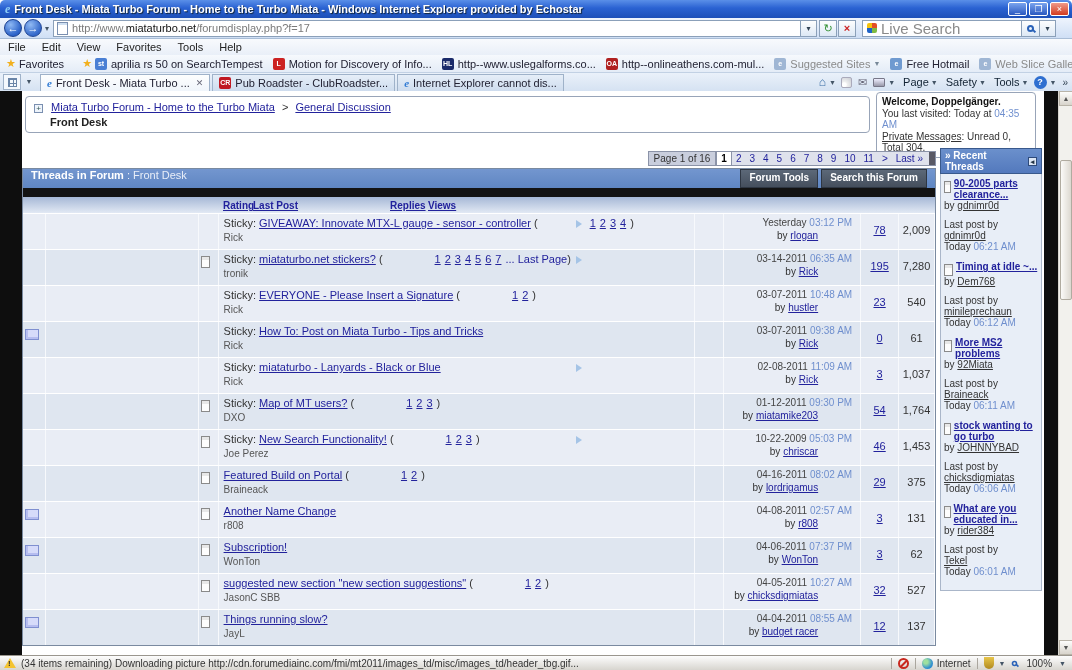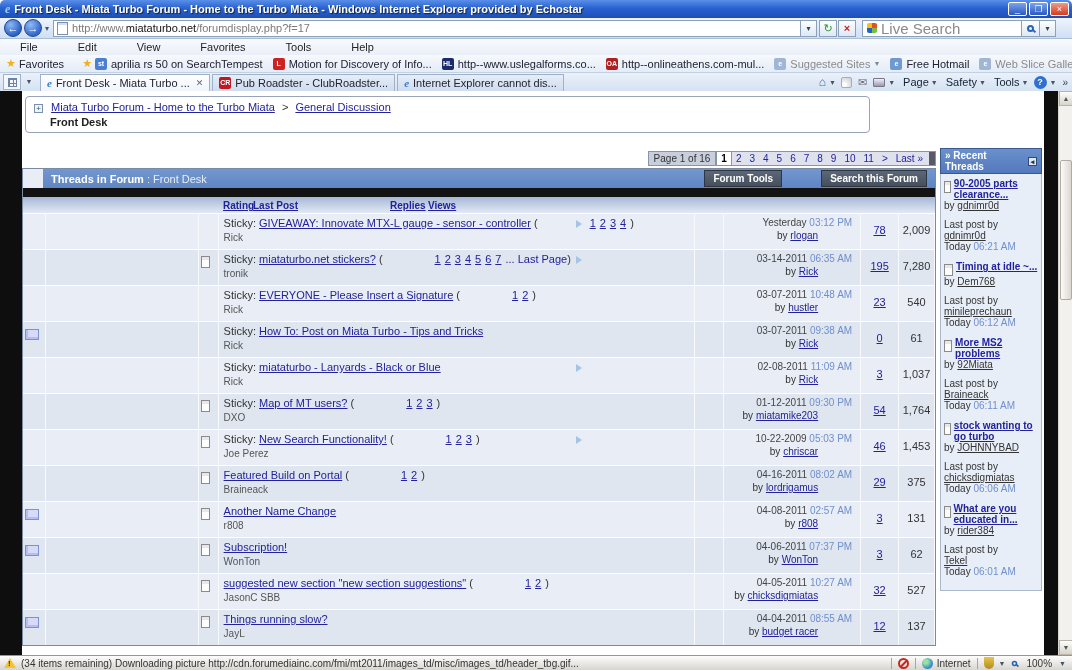--- a/index.html
+++ b/index.html
@@ -40,21 +40,21 @@
   #searchbox .flag { width:10px; height:10px; margin-right:4px;
     background:conic-gradient(#e34f26 0 25%, #7fbb42 0 50%, #1f64c8 0 75%, #f4c20d 0 100%); border-radius:2px;}
   .searchbtn { height:17px; width:18px; border:1px solid #8ba0b9; border-left:none; background:linear-gradient(180deg,#fdfefe,#dde8f5);
     display:flex; align-items:center; justify-content:center; }
   .mag { width:7px; height:7px; border:2px solid #2a62b8; border-radius:50%; position:relative; }
   .mag::after { content:""; position:absolute; width:4px; height:2px; background:#2a62b8; transform:rotate(45deg); right:-4px; bottom:-2px; }
 
   
   #menubar { position:absolute; left:0; top:39px; width:1072px; height:16px; background:linear-gradient(180deg,#f8fafd,#e9eff8);
     display:flex; align-items:center; font-size:11px; color:#222; }
-  .menu-item { padding:0 20px; }
+  .menu-item { padding:0 8px; }
 
   
   #favbar { position:absolute; left:0; top:55px; width:1072px; height:18px; background:linear-gradient(180deg,#f6f9fd,#e4ecf7);
     border-bottom:1px solid #c2d1e4; display:flex; align-items:center; font-size:11px; color:#223; }
   .star { color:#f2b01e; font-size:11px; margin:0 3px 0 6px; }
   .star.add { color:#f2b01e; }
   .fav-sep { width:1px; height:12px; background:#b8c6da; margin:0 6px; }
   .fav-item { display:flex; align-items:center; margin-right:10px; white-space:nowrap; }
   .fav-ico { width:12px; height:12px; border-radius:2px; margin-right:4px; font-size:7px; font-weight:bold;
     color:#fff; text-align:center; line-height:12px; background:#9ab; flex:0 0 12px; }
@@ -121,24 +121,24 @@
   
   #pagination { position:absolute; top:60px; right:136px; display:flex; align-items:center; height:15px;
     border:1px solid #8b93a8; background:#dfe2ec; font-size:10px; color:#22229c; }
   #pag-label { background:#c9cedd; color:#333; padding:1px 5px; border-right:1px solid #8b93a8; }
   .pag-page { padding:1px 4px; text-decoration:none; color:#22229c; }
   .pag-page.cur { background:#fff; font-weight:bold; border-left:1px solid #8b93a8; border-right:1px solid #8b93a8; color:#000; }
   .pag-end { width:6px; align-self:stretch; background:#5a5a66; margin-left:2px; }
 
   
   #main-table { position:absolute; left:22px; top:77px; width:914px; border:1px solid #7a8aa0; background:#e9edf5; }
-  #forum-titlebar { height:19px; background:linear-gradient(180deg,#7396cf,#5f86c2); display:flex; align-items:center;
-    padding:8px 8px; font-size:11px; color:#e8eef8;margin-left:20px; }
+  #forum-titlebar { height:19px; background:linear-gradient(180deg,#7396cf,#5f86c2); display:flex; 
+    padding:0 8px; font-size:11px; color:#e8eef8; }
   #forum-titlebar b { color:#fff; margin-right:3px; }
-  #forum-titlebar .ft-btns { margin-left:auto; display:flex;gap:36px; }
+  #forum-titlebar .ft-btns { margin-left:auto; display:flex; }
   .ft-btn { background:linear-gradient(180deg,#5c6878,#454f5d); border:1px solid #2e3642; color:#fff;
     font-size:10px; font-weight:bold; padding:2px 8px; margin-left:3px; }
   #dark-strip { height:9px; background:#131313; }
   #col-headers { display:flex; height:16px; background:linear-gradient(180deg,#a6b8d6,#e2e9f4);
     font-size:10px; font-weight:bold; color:#22229c; align-items:center; }
   .ch { padding:0 4px; text-decoration:underline; white-space:nowrap; }
   .ch-slash { text-decoration:none; padding:0 2px; }
   .w-ico1{width:23px;} .w-gap{width:153px;} .w-note{width:20px;} .w-title{width:477px;}
   .w-rating{width:30px;} .w-last{width:137px;} .w-replies{width:38px;} .w-views{width:36px;}
   #col-headers .hd-lead { width:196px; }
@@ -368,20 +368,26 @@
     <div id="crumb-box">
       <div>
         <span class="plus-ico">+</span>
         <a class="crumb">Miata Turbo Forum - Home to the Turbo Miata</a>
         <span class="crumb-sep">&gt;</span>
         <a class="crumb">General Discussion</a>
       </div>
       <div id="crumb-current">Front Desk</div>
     </div>
 
+    <div id="welcome-box">
+      <b>Welcome, Doppelgänger.</b><br>
+      <span>You last visited: Today at</span>
+      <span class="time-blue">04:35 AM</span><br>
+      <a class="pm">Private Messages</a><span>: Unread 0, Total 304.</span>
+    </div>
 
     <div id="pagination">
       <span id="pag-label">Page 1 of 16</span>
 
         <span class="pag-page cur">1</span>
 
         <span class="pag-page">2</span>
 
         <span class="pag-page">3</span>
 

